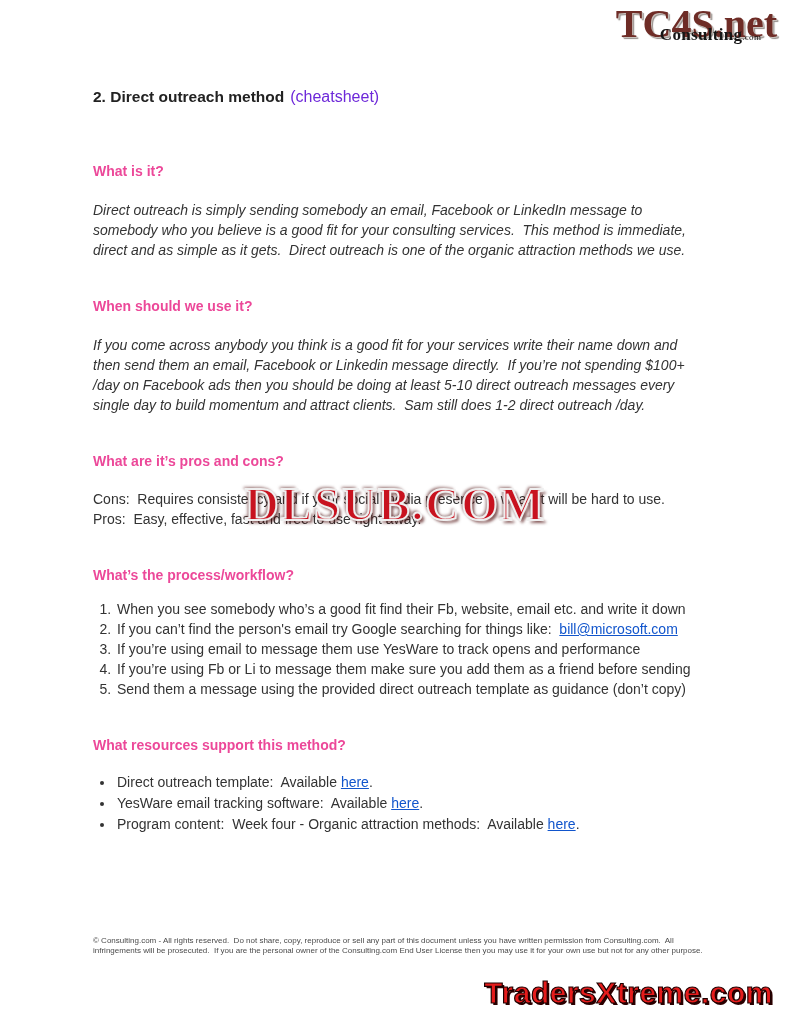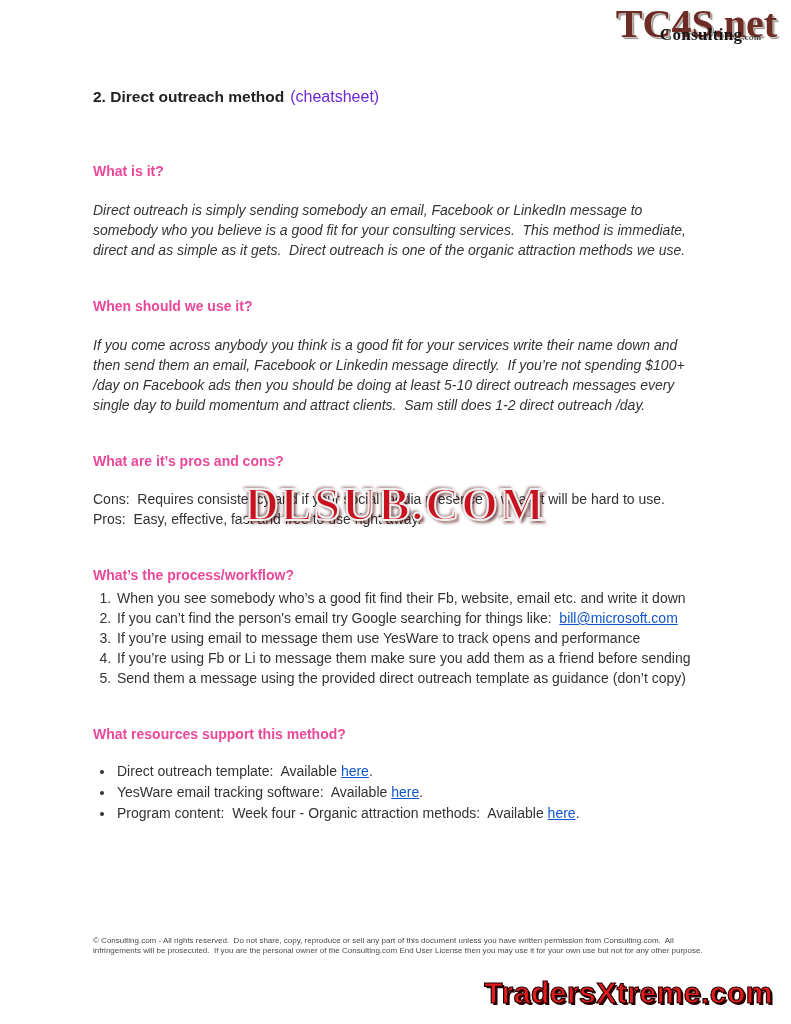--- a/index.html
+++ b/index.html
@@ -28,21 +28,21 @@
 
   
   .content { position: absolute; left: 93px; top: 88px; width: 608px; color: var(--text, #333); font-size: 14px; }
   h1 { margin: 0; font-size: 15.5px; font-weight: bold; color: #222; }
   h1 .note { font-size: 16px; font-weight: normal; margin-left: 6px; color: #6d28d9; }
   h2 { font-size: 14px; font-weight: bold; margin: 38px 0 0; color: #ec4899; }
   h2.first { margin-top: 57px; }
   p.body { margin: 21px 0 0; line-height: 20px; white-space: pre-wrap; font-style: italic; }
   .proscons { margin: 20px 0 0; }
   .proscons p { margin: 0; line-height: 20px; white-space: pre-wrap; }
-  ol.process { margin: 5px 0 0; padding-left: 22px; line-height: 20px; }
+  ol.process { margin: 16px 0 0; padding-left: 22px; line-height: 20px; }
   ul.resources { margin: 19px 0 0; padding-left: 22px; line-height: 21px; list-style: disc; }
   li { padding-left: 2px; }
   li span, li a { white-space: pre-wrap; }
   .doc-link { color: var(--link, #1155cc); text-decoration: underline; cursor: pointer; }
   a:empty { display: none; }
 
   
   .stamp {
     position: absolute; top: 477px; left: 0; width: 100%;
     text-align: center;

